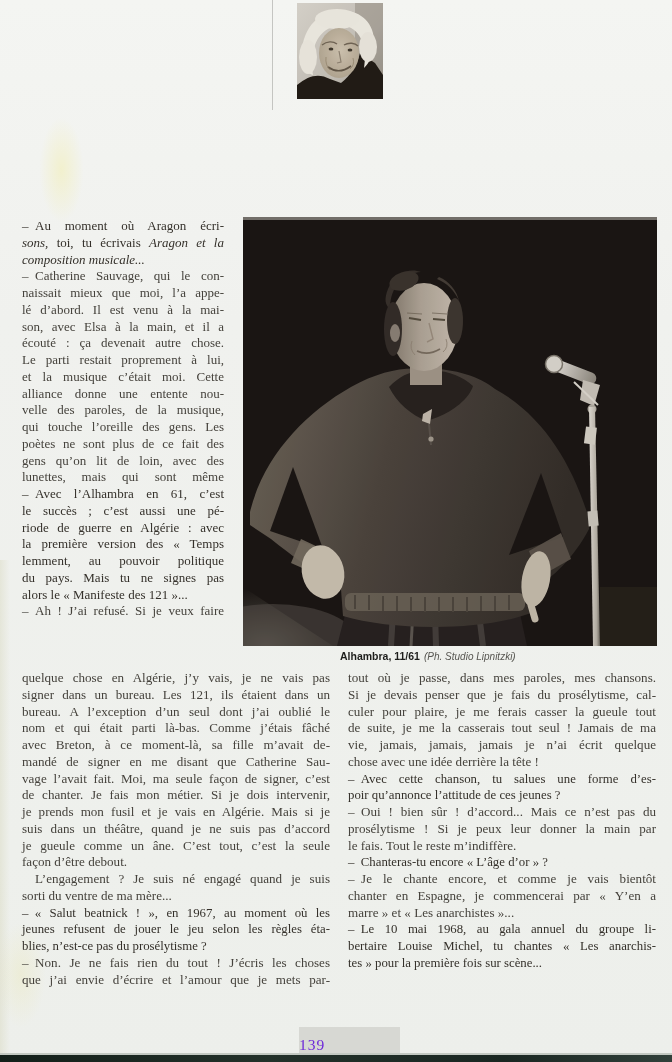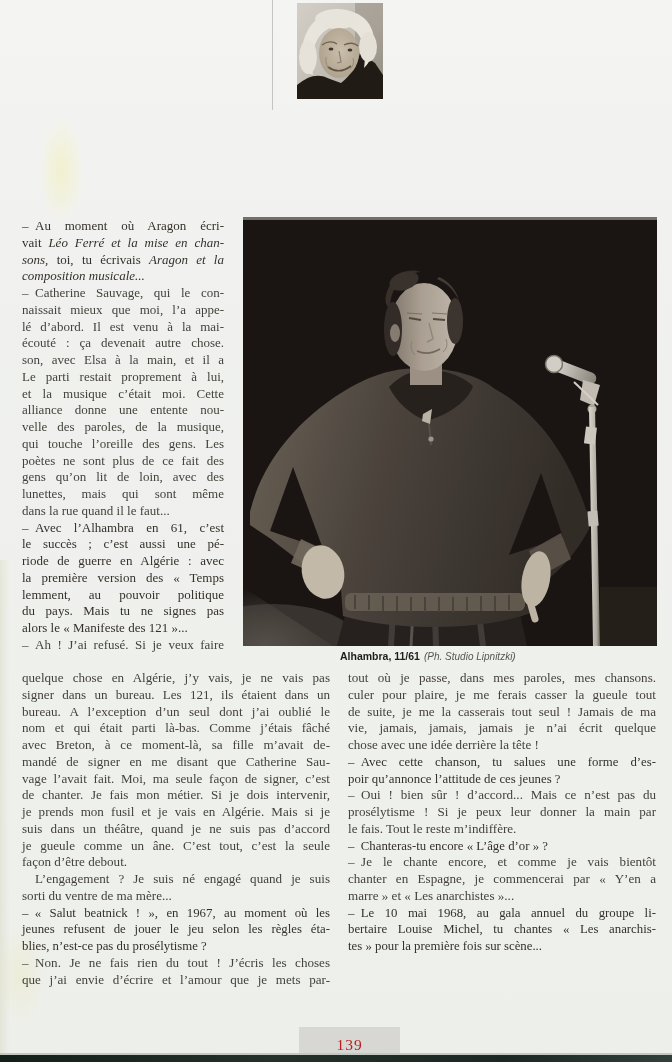--- a/index.html
+++ b/index.html
@@ -43,21 +43,21 @@
   }
   .line.last{text-align-last:left;}
   .line.ind{text-indent:13px;}
   .line.q{font-weight:400;color:#34302a;}
   .col-lower-left .line.q,.col-lower-right .line.q{font-size:12.8px;}
   .qi{font-style:italic;}
 
   
   .pagenum-box{position:absolute;left:299px;top:1027px;width:101px;height:35px;
     background:#d7d8d3;}
-  .pagenum{width:100%;text-align:center;margin-top:9px;font-size:15.5px;color:#b91c1c;letter-spacing:1px;}
+  .pagenum{width:100%;margin-top:9px;font-size:15.5px;color:#6d28d9;letter-spacing:1px;}
   .bottom-rule{position:absolute;left:0;top:1053px;width:672px;height:2px;background:#c3c9c2;}
   .bottom-band{position:absolute;left:0;top:1055px;width:672px;height:7px;
     background:linear-gradient(90deg,#131f19,#23312a 40%,#1a2722 75%,#31403a);}
 </style>
 </head>
 <body>
 
 <div class="page">
 
   <div class="wash wash-top"></div>
@@ -192,37 +192,35 @@
       <rect width="414" height="429" fill="#2b1d12" opacity="0.05"></rect>
     </svg>
   </div>
 
   <div class="caption">
     <span class="cap-title">Alhambra, 11/61</span><span class="cap-credit">(Ph. Studio Lipnitzki)</span>
   </div>
 
   <div class="col col-upper-left">
       <div class="line q">– Au moment où Aragon écri-</div>
-      <div class="line q"><span>vait </span><span class="qi">Léo Ferré et la mise en chan-</span></div>
       <div class="line q"><span class="qi">sons, </span><span>toi, tu écrivais </span><span class="qi">Aragon et la</span></div>
       <div class="line q last"><span class="qi">composition musicale...</span></div>
       <div class="line a">– Catherine Sauvage, qui le con-</div>
       <div class="line a">naissait mieux que moi, l’a appe-</div>
       <div class="line a">lé d’abord. Il est venu à la mai-</div>
+      <div class="line a">son, avec Elsa à la main, et il a</div>
       <div class="line a">écouté : ça devenait autre chose.</div>
-      <div class="line a">son, avec Elsa à la main, et il a</div>
       <div class="line a">Le parti restait proprement à lui,</div>
       <div class="line a">et la musique c’était moi. Cette</div>
       <div class="line a">alliance donne une entente nou-</div>
       <div class="line a">velle des paroles, de la musique,</div>
       <div class="line a">qui touche l’oreille des gens. Les</div>
       <div class="line a">poètes ne sont plus de ce fait des</div>
       <div class="line a">gens qu’on lit de loin, avec des</div>
       <div class="line a">lunettes, mais qui sont même</div>
-      <div class="line a last">dans la rue quand il le faut...</div>
       <div class="line q">– Avec l’Alhambra en 61, c’est</div>
       <div class="line q">le succès ; c’est aussi une pé-</div>
       <div class="line q">riode de guerre en Algérie : avec</div>
       <div class="line q">la première version des « Temps</div>
       <div class="line q">lemment, au pouvoir politique</div>
       <div class="line q">du pays. Mais tu ne signes pas</div>
       <div class="line q last">alors le « Manifeste des 121 »...</div>
       <div class="line a">– Ah ! J’ai refusé. Si je veux faire</div>
     </div>
   <div class="col col-lower-left">
@@ -241,20 +239,21 @@
       <div class="line a ind">L’engagement ? Je suis né engagé quand je suis</div>
       <div class="line a last">sorti du ventre de ma mère...</div>
       <div class="line q">– « Salut beatnick ! », en 1967, au moment où les</div>
       <div class="line q">jeunes refusent de jouer le jeu selon les règles éta-</div>
       <div class="line q last">blies, n’est-ce pas du prosélytisme ?</div>
       <div class="line a">– Non. Je ne fais rien du tout ! J’écris les choses</div>
       <div class="line a">que j’ai envie d’écrire et l’amour que je mets par-</div>
     </div>
   <div class="col col-lower-right">
       <div class="line a">tout où je passe, dans mes paroles, mes chansons.</div>
+      <div class="line a">Si je devais penser que je fais du prosélytisme, cal-</div>
       <div class="line a">culer pour plaire, je me ferais casser la gueule tout</div>
       <div class="line a">de suite, je me la casserais tout seul ! Jamais de ma</div>
       <div class="line a">vie, jamais, jamais, jamais je n’ai écrit quelque</div>
       <div class="line a last">chose avec une idée derrière la tête !</div>
       <div class="line q">– Avec cette chanson, tu salues une forme d’es-</div>
       <div class="line q last">poir qu’annonce l’attitude de ces jeunes ?</div>
       <div class="line a">– Oui ! bien sûr ! d’accord... Mais ce n’est pas du</div>
       <div class="line a">prosélytisme ! Si je peux leur donner la main par</div>
       <div class="line a last">le fais. Tout le reste m’indiffère.</div>
       <div class="line q last">– Chanteras-tu encore « L’âge d’or » ?</div>

